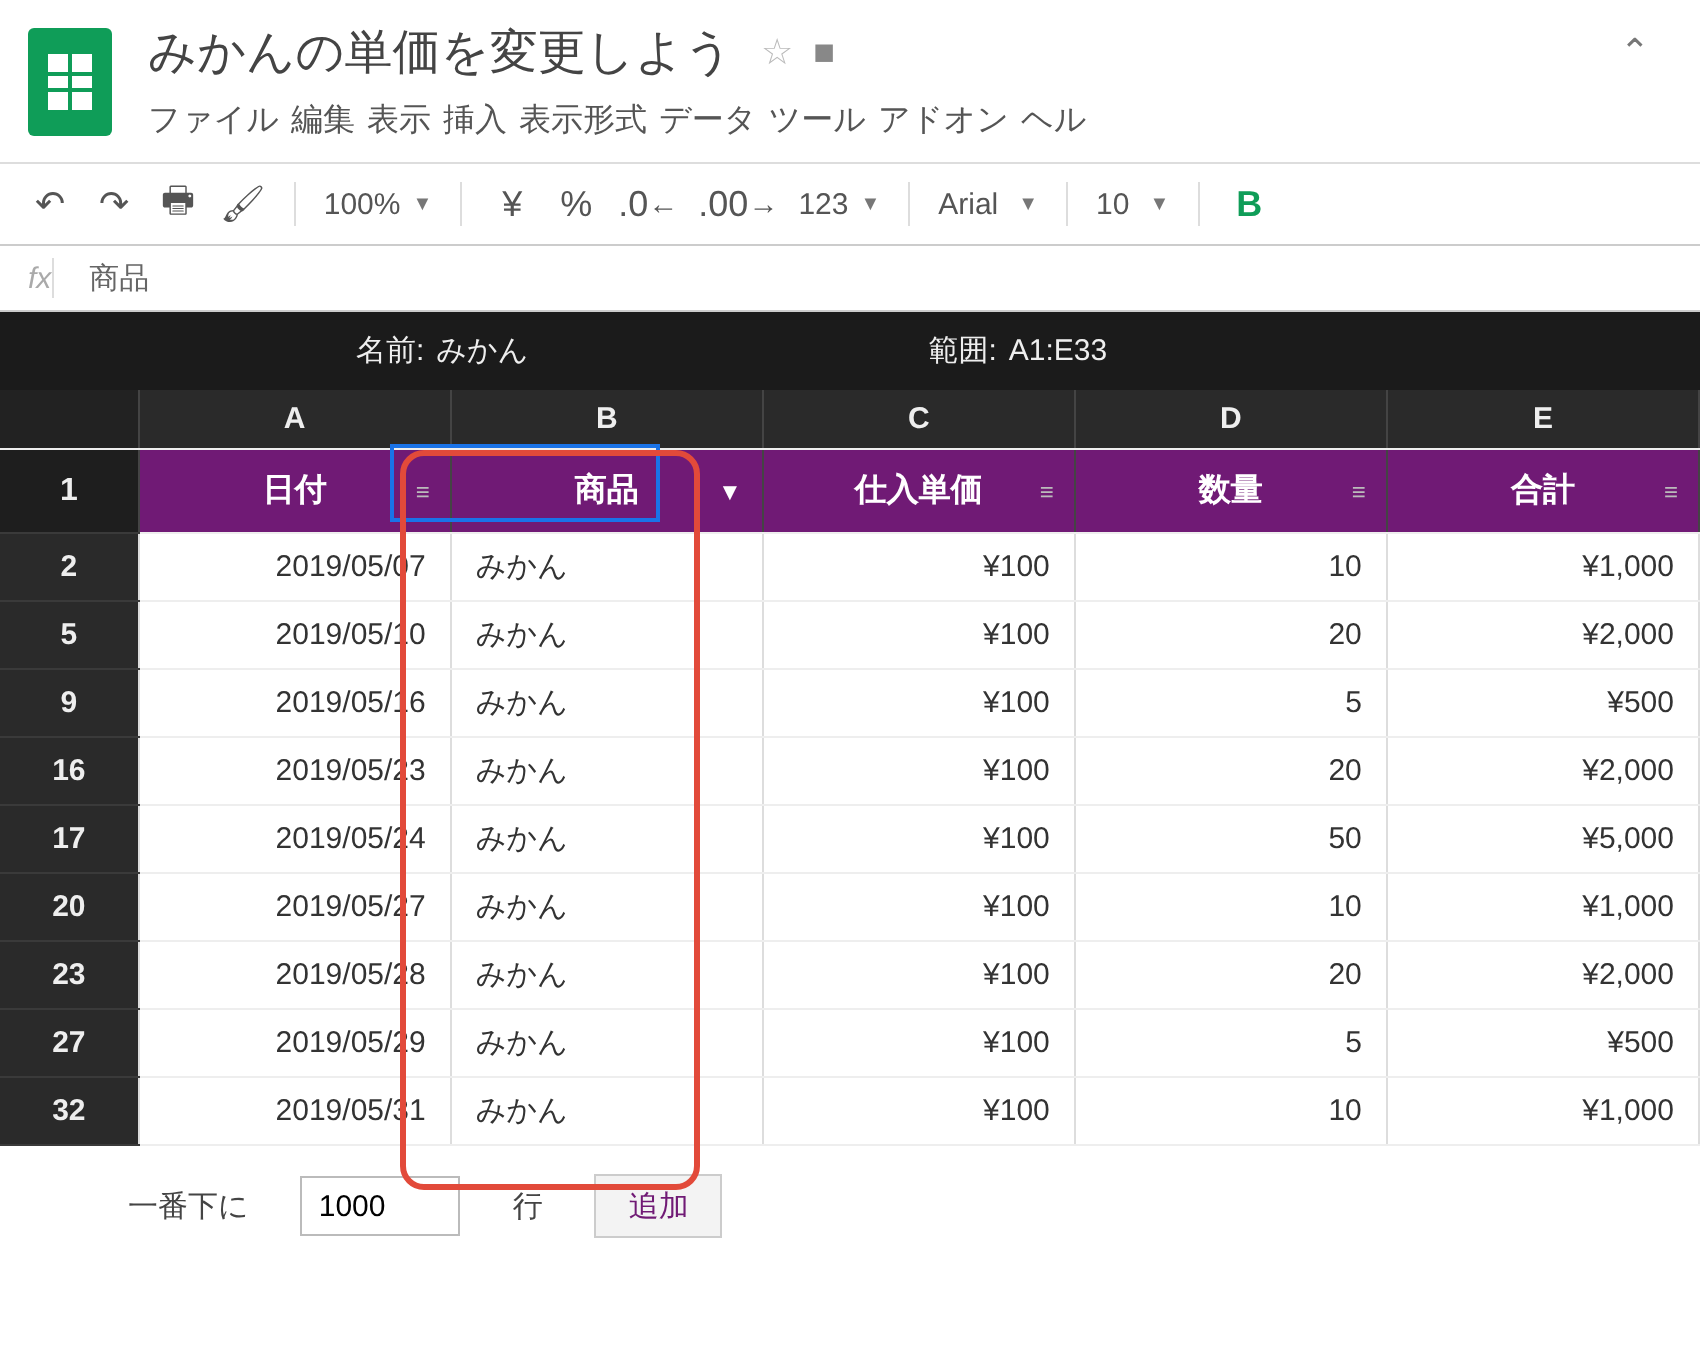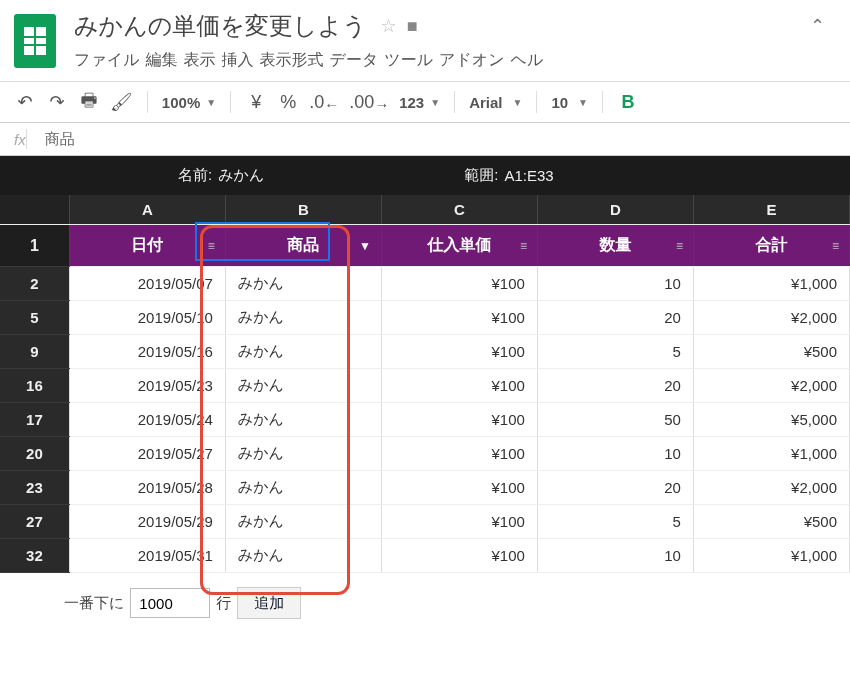--- a/index.html
+++ b/index.html
@@ -15,21 +15,21 @@
     .title-row { display: flex; align-items: center; }
     .doc-title { font-size: 24px; color: #444; font-weight: 400; }
     .star { margin-left: 14px; color: #bbb; font-size: 18px; }
     .folder { margin-left: 10px; color: #888; font-size: 18px; }
     .chevron { margin-left: auto; color: #777; font-size: 18px; padding-right: 10px; }
     .menubar { display: flex; gap: 6px; padding: 8px 0 10px 0; color: #555; font-size: 16px; }
     .menubar span { cursor: pointer; }
     .toolbar { display: flex; align-items: center; gap: 10px; border-top: 1px solid #ddd; border-bottom: 1px solid #ccc; padding: 8px 14px; color: #555; }
     .tool-btn { display: inline-flex; align-items: center; justify-content: center; min-width: 22px; height: 24px; cursor: pointer; font-size: 18px; color: #555; }
     .tool-sep { width: 1px; height: 22px; background: #ddd; margin: 0 4px; }
-    .tool-combo { display: flex; align-items: center; gap: 6px; font-size: 15px; font-weight: bold; }
+    .tool-combo { display: flex; align-items: center; gap: 6px; font-size: 15px; }
     .dd { font-size: 10px; color: #777; }
     .bold-b { font-weight: bold; color: #0f9d58; font-size: 18px; }
     .fx-bar { display: flex; align-items: center; padding: 6px 14px; border-bottom: 1px solid #ccc; font-size: 15px; color: #666; }
     .fx { font-style: italic; color: #aaa; }
     .fx-sep { width: 1px; height: 20px; background: #ddd; margin-right: 18px; }
     .range-bar { background: #1b1b1b; color: #eee; display: flex; align-items: center; padding: 10px 18px; font-size: 15px; }
     .range-bar .lbl { margin-right: 6px; }
     .range-bar .val { margin-right: 60px; }
     .range-bar .spacer { width: 160px; }
     .sheet { position: relative; }
@@ -40,23 +40,23 @@
     .headers td.rownum { background: #1e1e1e; width: 60px; }
     .filter-icon { position: absolute; right: 10px; top: 50%; transform: translateY(-50%); color: #bbb; font-size: 12px; }
     .filter-icon.active { color: #fff; }
     tbody tr td { padding: 7px 12px; border-right: 1px solid #ddd; border-bottom: 1px solid #eee; font-size: 15px; }
     tbody tr td.rownum { background: #2a2a2a; color: #eee; text-align: center; font-weight: 600; width: 60px; border-bottom: 1px solid #3a3a3a; }
     td.c-date { text-align: right; width: 135px; }
     td.c-prod { text-align: left; width: 135px; }
     td.c-price, td.c-qty, td.c-total { text-align: right; width: 135px; }
     .sel-outline { position: absolute; border: 2px solid #1a73e8; pointer-events: none; }
     .highlight-box { position: absolute; border: 3px solid #e24a3a; border-radius: 12px; pointer-events: none; }
-    .footer { display: flex; align-items: center; gap: 6px; padding: 14px 64px; font-size: 15px; color: #444; }
+    .footer { display: flex; align-items: center; gap: 26px; padding: 14px 64px; font-size: 15px; color: #444; }
     .footer input { width: 80px; height: 30px; padding: 0 8px; border: 1px solid #bbb; font-size: 15px; }
-    .footer button { height: 32px; padding: 0 16px; background: #f3f3f3; border: 1px solid #ccc; font-size: 15px; color: #0f172a; cursor: pointer; }
+    .footer button { height: 32px; padding: 0 16px; background: #f3f3f3; border: 1px solid #ccc; font-size: 15px; color: #701a75; cursor: pointer; }
   </style>
 </head>
 <body>
 
 <div class="titlebar">
   <div class="doc-icon">
       <div class="doc-icon-inner">
         <span class="v"></span>
       </div>
     </div>

